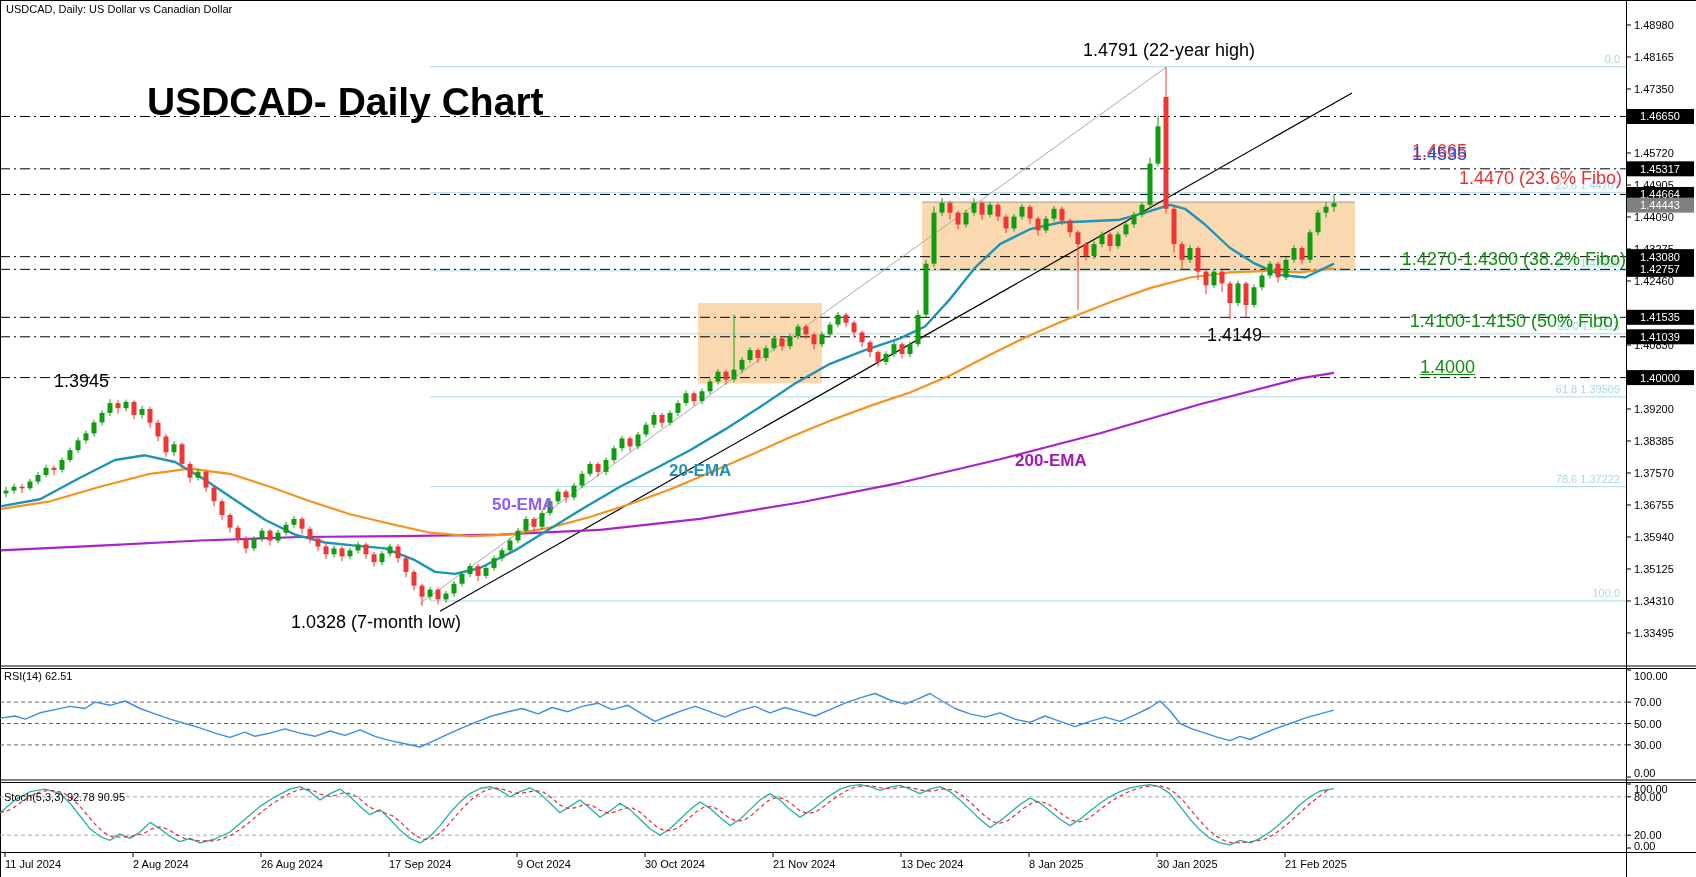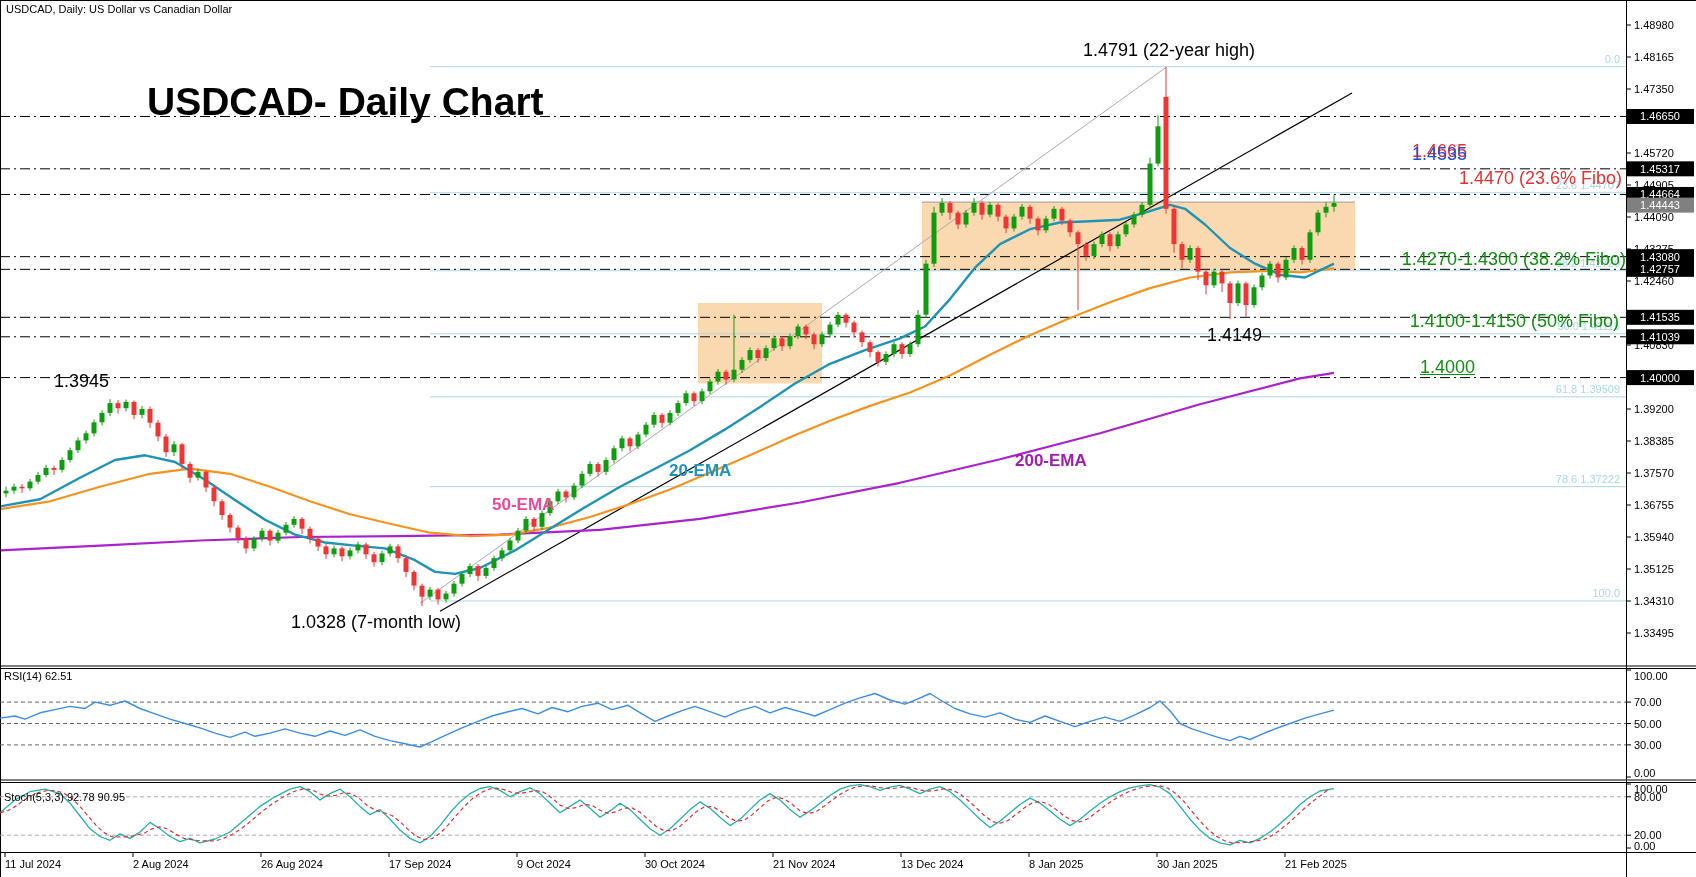--- a/index.html
+++ b/index.html
@@ -517,18 +517,18 @@
   <div class="abs ann" id="a-4535" style="color: #1d4ed8;">1.4535</div>
   <div class="abs ann" id="a-4470" style="color: rgb(232, 48, 48);">1.4470 (23.6% Fibo)</div>
   <div class="abs ann" id="a-4270" style="color: rgb(15, 143, 15);">1.4270-1.4300 (38.2% Fibo)</div>
   <div class="abs ann" id="a-4100" style="color: rgb(15, 143, 15);">1.4100-1.4150 (50% Fibo)</div>
   <div class="abs ann" id="a-4000" style="color: rgb(15, 143, 15);">1.4000</div>
   <div class="abs ann" id="a-4149">1.4149</div>
   <div class="abs ann" id="a-3945">1.3945</div>
   <div class="abs ann" id="a-3418">1.0328 (7-month low)</div>
 
   <div class="abs" id="l-ema20" style="color: rgb(30, 147, 184);">20-EMA</div>
-  <div class="abs" id="l-ema50" style="color: #ec4899;">50-EMA</div>
+  <div class="abs" id="l-ema50" style="color: #8b5cf6;">50-EMA</div>
   <div class="abs" id="l-ema200" style="color: #a21caf; text-align: right;">200-EMA</div>
 
   <div class="abs small" id="rsi-label">RSI(14) 62.51</div>
   <div class="abs small" id="stoch-label">Stoch(5,3,3) 92.78 90.95</div>
 </div>
 
 </body></html>

